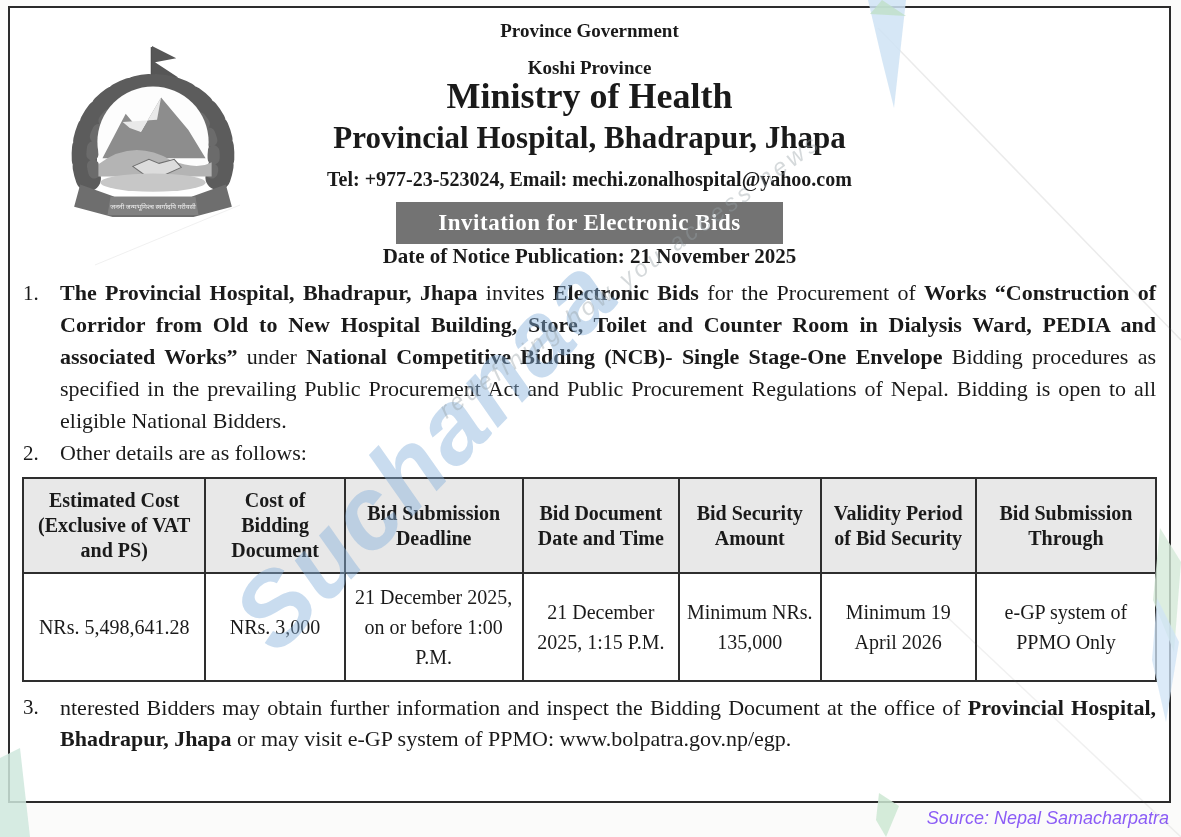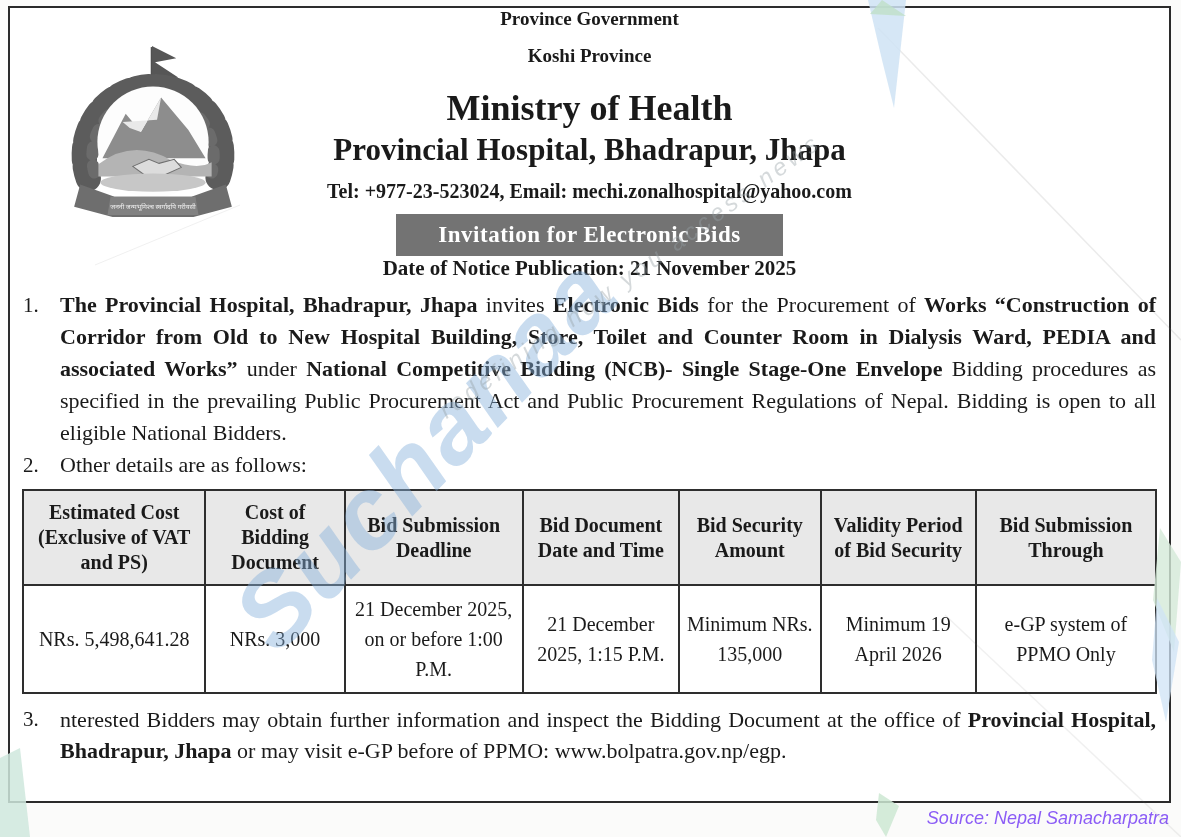--- a/index.html
+++ b/index.html
@@ -7,23 +7,23 @@
     width:1181px;height:837px;position:relative;background:#fbfbfa;
     font-family:"Liberation Serif", serif;color:#1a1a1a;overflow:hidden;
   }
   .doc{
     position:absolute;left:8px;top:6px;width:1159px;height:793px;
     border:2px solid #2b2b2b;background:#fff;z-index:1;
   }
   
   .emblem{position:absolute;left:52px;top:26px;width:182px;height:196px;}
   
-  .hdr{text-align:center;}
+  .hdr{padding-top:12px;text-align:center;}
   .h-gov{font-size:19px;line-height:22px;font-weight:bold;margin-bottom:15px;}
-  .h-prov{font-size:19px;line-height:22px;font-weight:bold;margin-bottom:27px;}
+  .h-prov{font-size:19px;line-height:22px;font-weight:bold;margin-bottom:3px;}
   .h-min{font-size:36px;line-height:28px;font-weight:bold;margin-bottom:11px;}
   .h-office{font-size:31px;line-height:34px;font-weight:bold;margin-bottom:13px;}
   .h-contact{font-size:20px;line-height:22px;font-weight:bold;}
   
   .banner{
     margin:12px auto 0;width:fit-content;background:#737373;color:#fff;
     font-size:23px;line-height:32px;font-weight:bold;padding:5px 42px;
     letter-spacing:.5px;text-align:center;
   }
   .meta{line-height:24px;font-size:21px;font-weight:bold;text-align:center;}
@@ -147,21 +147,21 @@
         <td>21 December 2025, 1:15 P.M.</td>
         <td>Minimum NRs. 135,000</td>
         <td>Minimum 19 April 2026</td>
         <td>e-GP system of PPMO Only</td>
       </tr>
     </tbody>
   </table>
 
   <div class="item last">
     <span class="num">3.</span>
-    <div class="itext"><span>nterested Bidders may obtain further information and inspect the Bidding Document at the office of </span><span style="font-weight: bold;">Provincial Hospital, Bhadrapur, Jhapa</span><span> or may visit e-GP before of PPMO: </span><span style="font-weight: normal;">www.bolpatra.gov.np/egp.</span></div>
+    <div class="itext"><span>nterested Bidders may obtain further information and inspect the Bidding Document at the office of </span><span style="font-weight: bold;">Provincial Hospital, Bhadrapur, Jhapa</span><span> or may visit e-GP system of PPMO: </span><span style="font-weight: normal;">www.bolpatra.gov.np/egp.</span></div>
   </div>
 
 </div>
 
 <div class="credit">Source: Nepal Samacharpatra</div>
 
 <div class="overlay">
   <div class="wm-brand">Suchanaa</div>
   <div class="wm-tag">redefining how you access news</div>
   <svg width="1181" height="837" viewBox="0 0 1181 837" aria-hidden="true">

